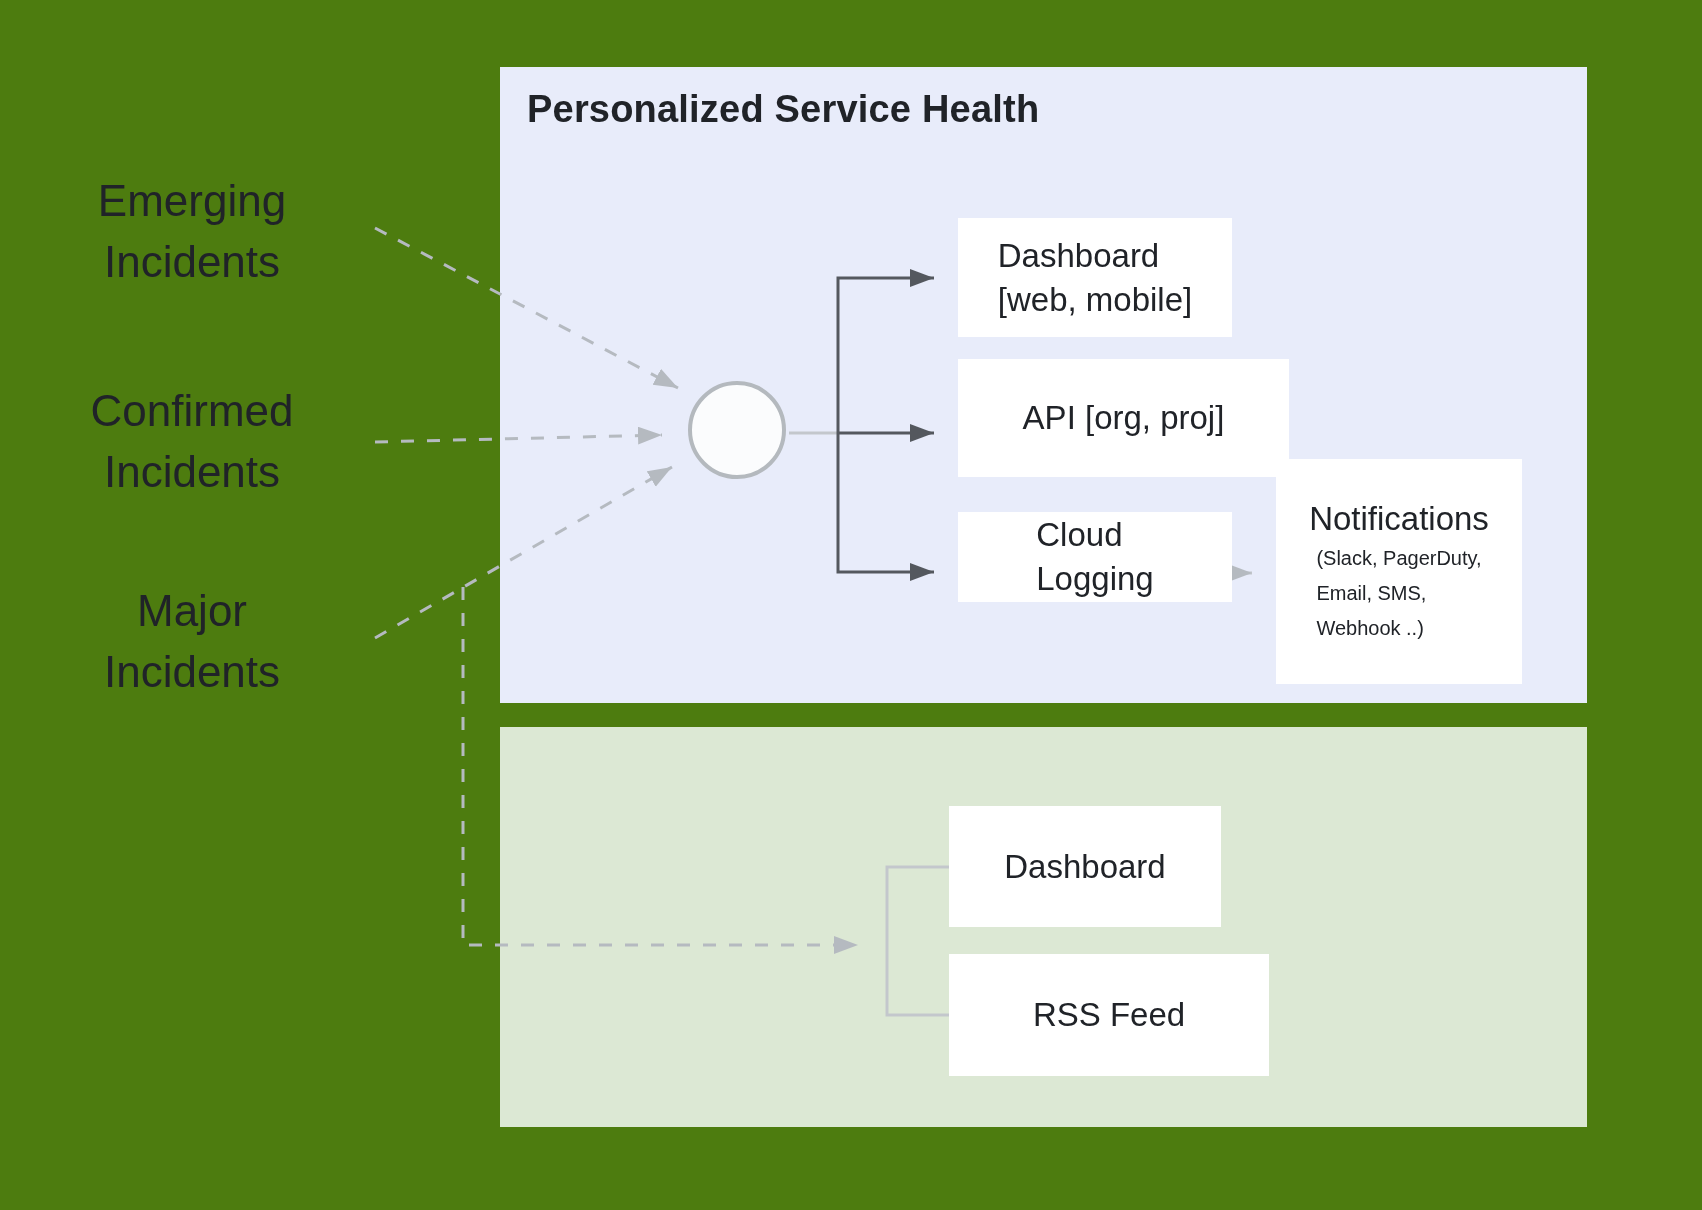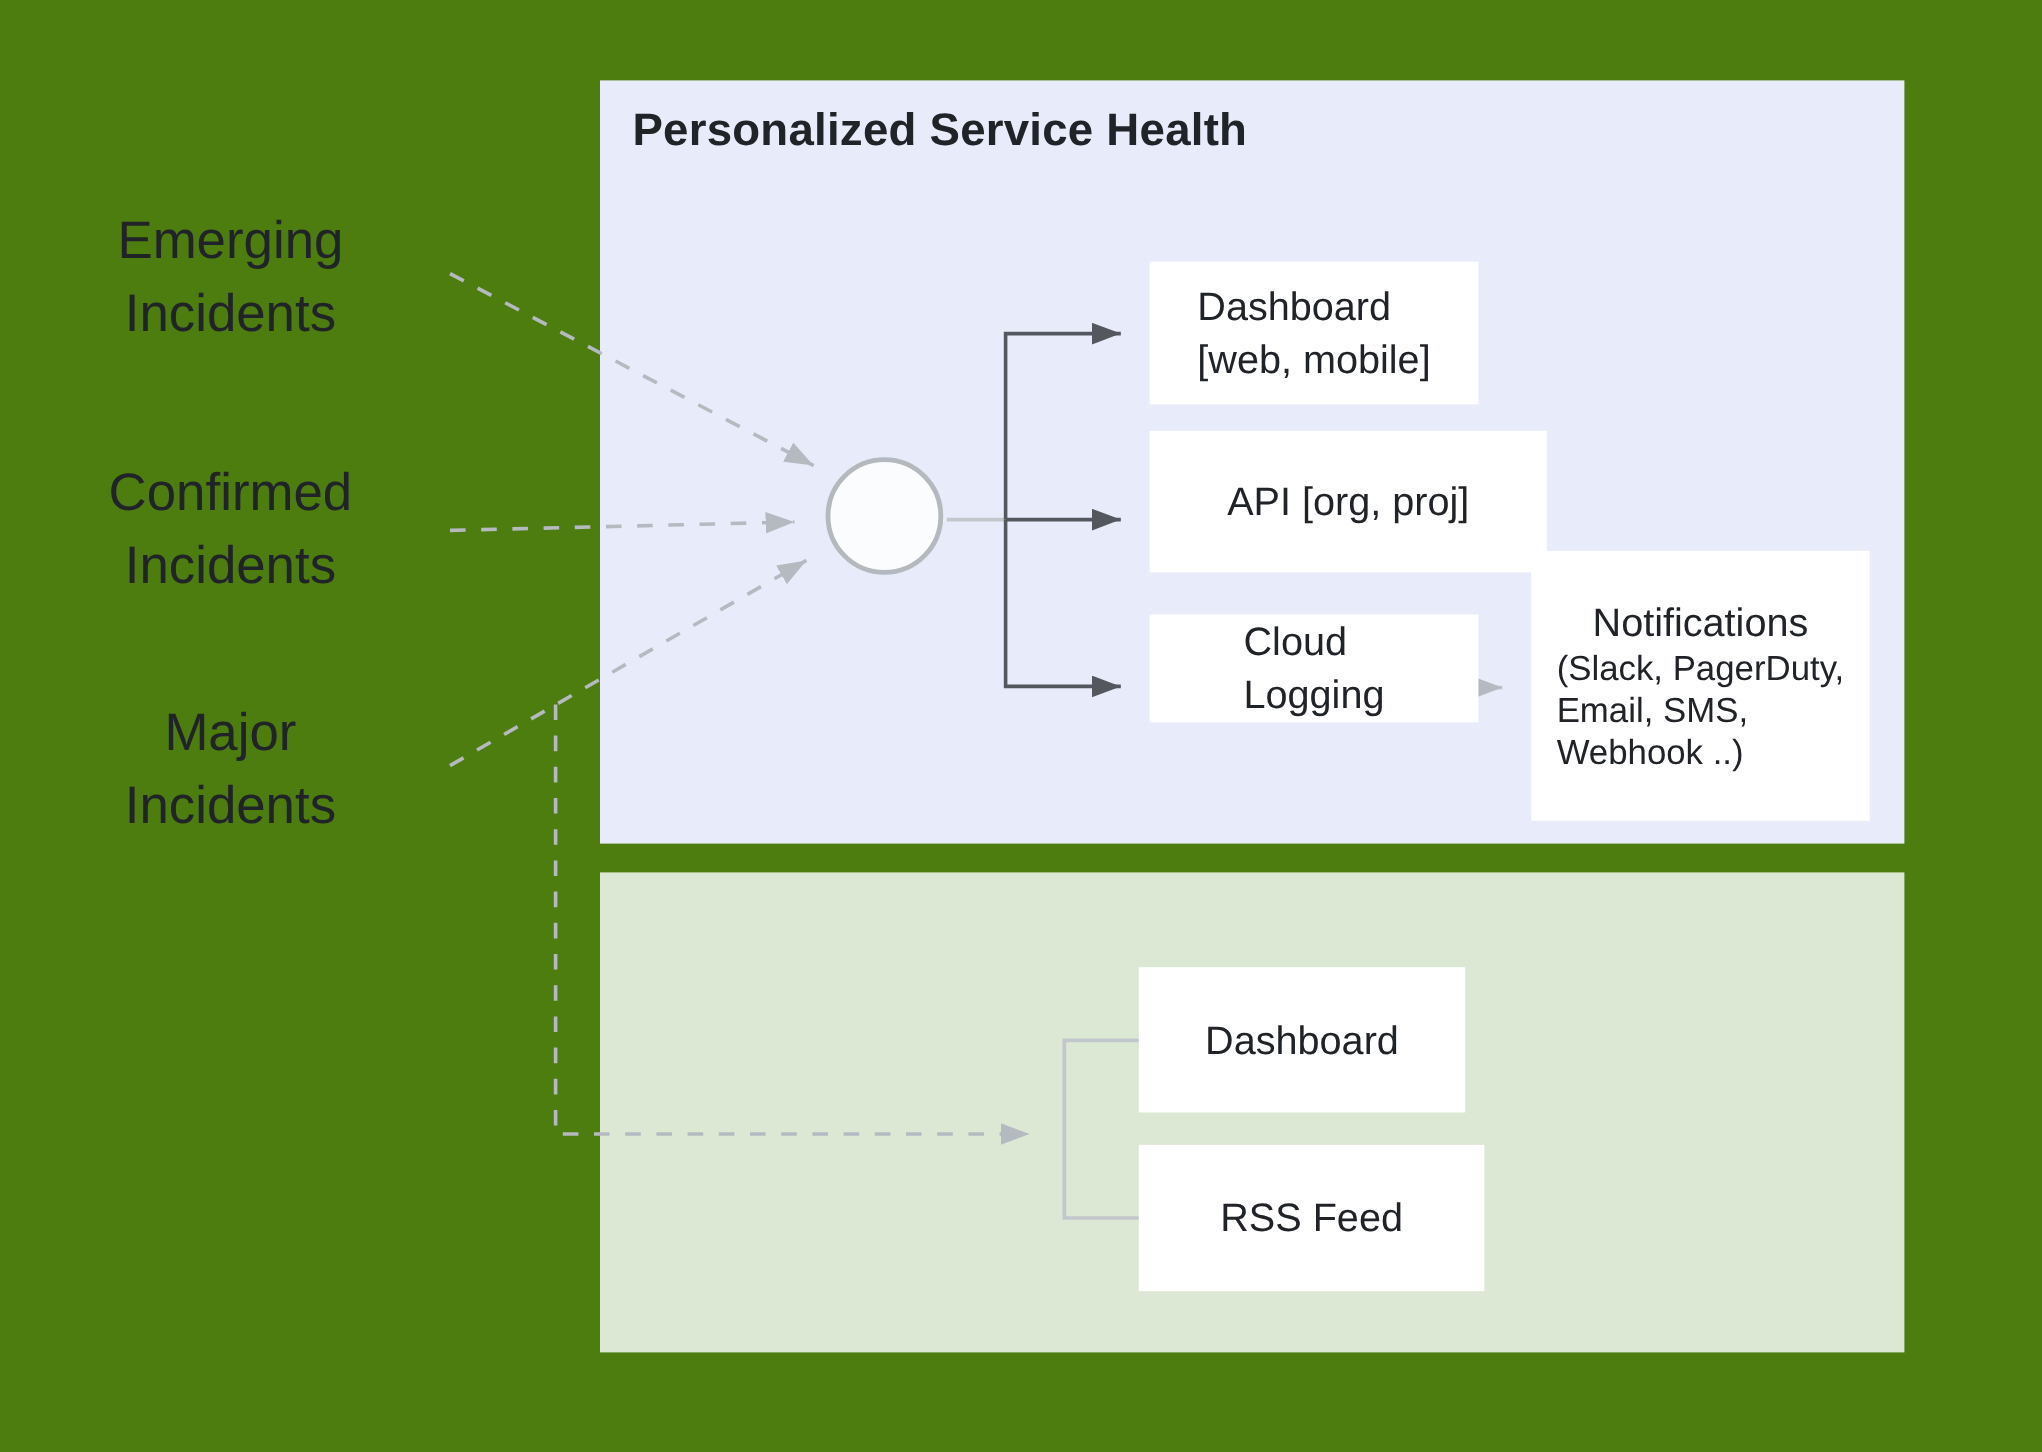--- a/index.html
+++ b/index.html
@@ -25,24 +25,24 @@
   .side-label.confirmed{top:380px;}
   .side-label.major{top:580px;}
   .node{
     position:absolute;background:var(--node-bg,#ffffff);z-index:3;
     display:flex;flex-direction:column;align-items:center;justify-content:center;
     text-align:left;font-size:33px;line-height:44px;white-space:pre-line;
   }
   .node.dash-web{left:958px;top:218px;width:274px;height:119px;}
   .node.api{left:958px;top:359px;width:331px;height:118px;}
   .node.cloud-logging{left:958px;top:512px;width:274px;height:90px;}
-  .node.notifications{left:1276px;top:459px;width:282px;height:225px;}
+  .node.notifications{left:1276px;top:459px;width:246px;height:225px;}
   .node.green-dashboard{left:949px;top:806px;width:272px;height:121px;}
-  .node.rss{left:949px;top:954px;width:288px;height:122px;}
-  .notif-sub{font-size:29px;line-height:35px;white-space:pre-line;}
+  .node.rss{left:949px;top:954px;width:320px;height:122px;}
+  .notif-sub{font-size:20px;line-height:35px;white-space:pre-line;}
   svg.wires{position:absolute;left:0;top:0;z-index:2;}
   .edge-dashed{stroke:var(--gray-arrow,#b5bac0);stroke-width:3;fill:none;stroke-dasharray:13 13;}
   .edge-light{stroke:var(--light-line,#c3c7cc);stroke-width:3;fill:none;}
   .edge-dark{stroke:var(--dark-arrow,#54585e);stroke-width:3;fill:none;}
   .hub{fill:var(--hub-fill,#fbfcfd);stroke:var(--hub-stroke,#b4b9be);stroke-width:4;}
   #mDark path{fill:var(--dark-arrow,#54585e);}
   #mGray path{fill:var(--gray-arrow,#b5bac0);}
 </style>
 </head>
 <body>

